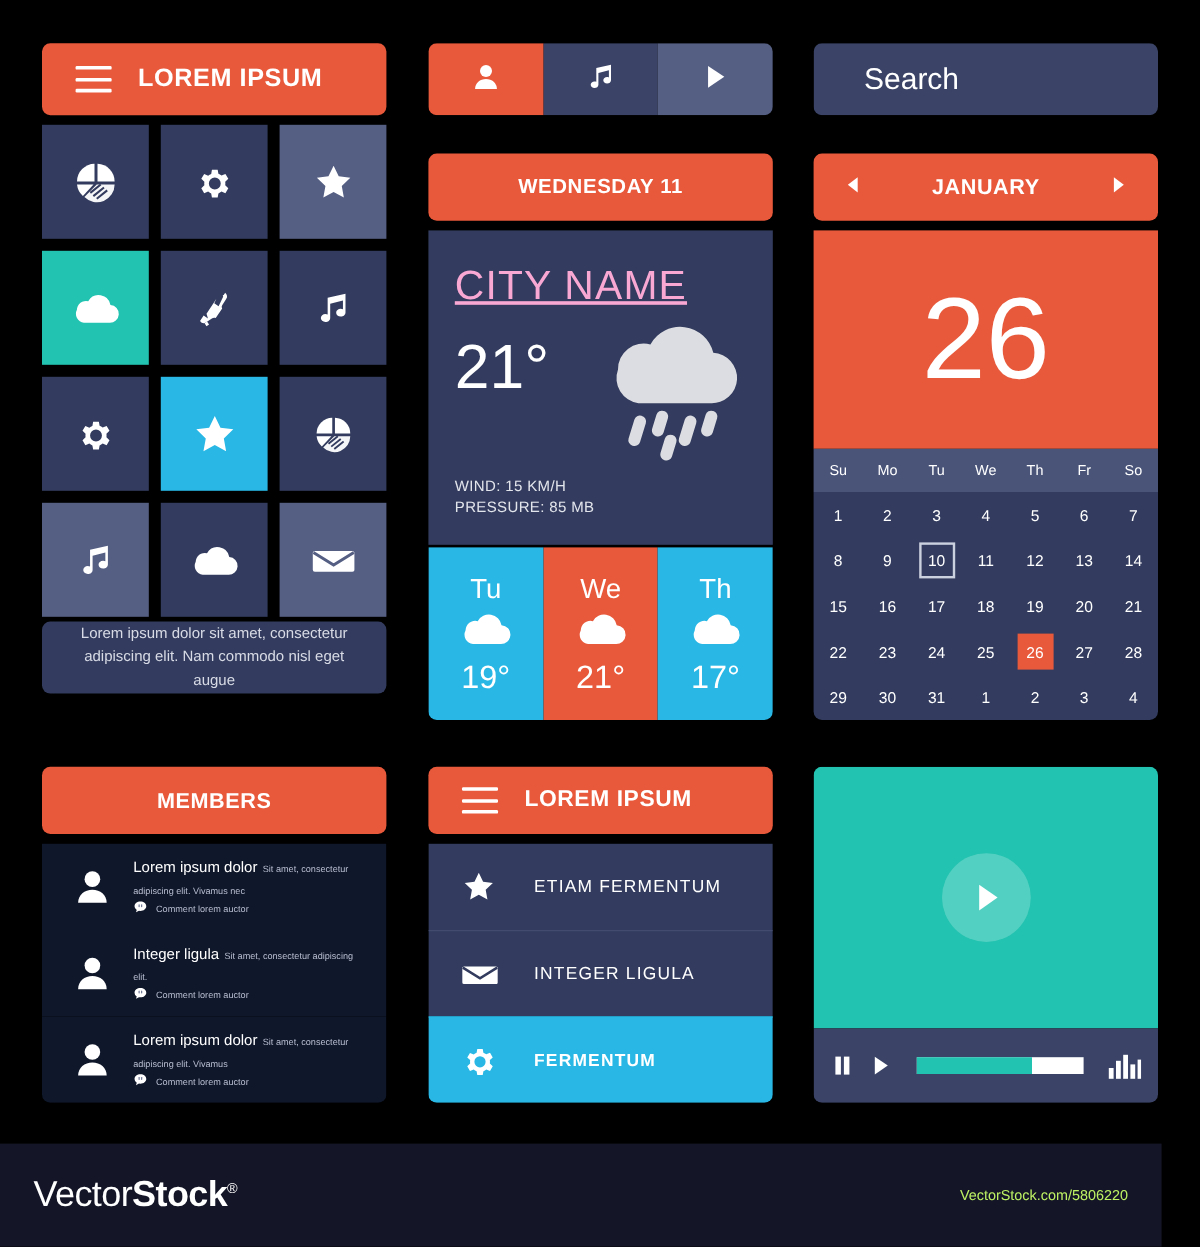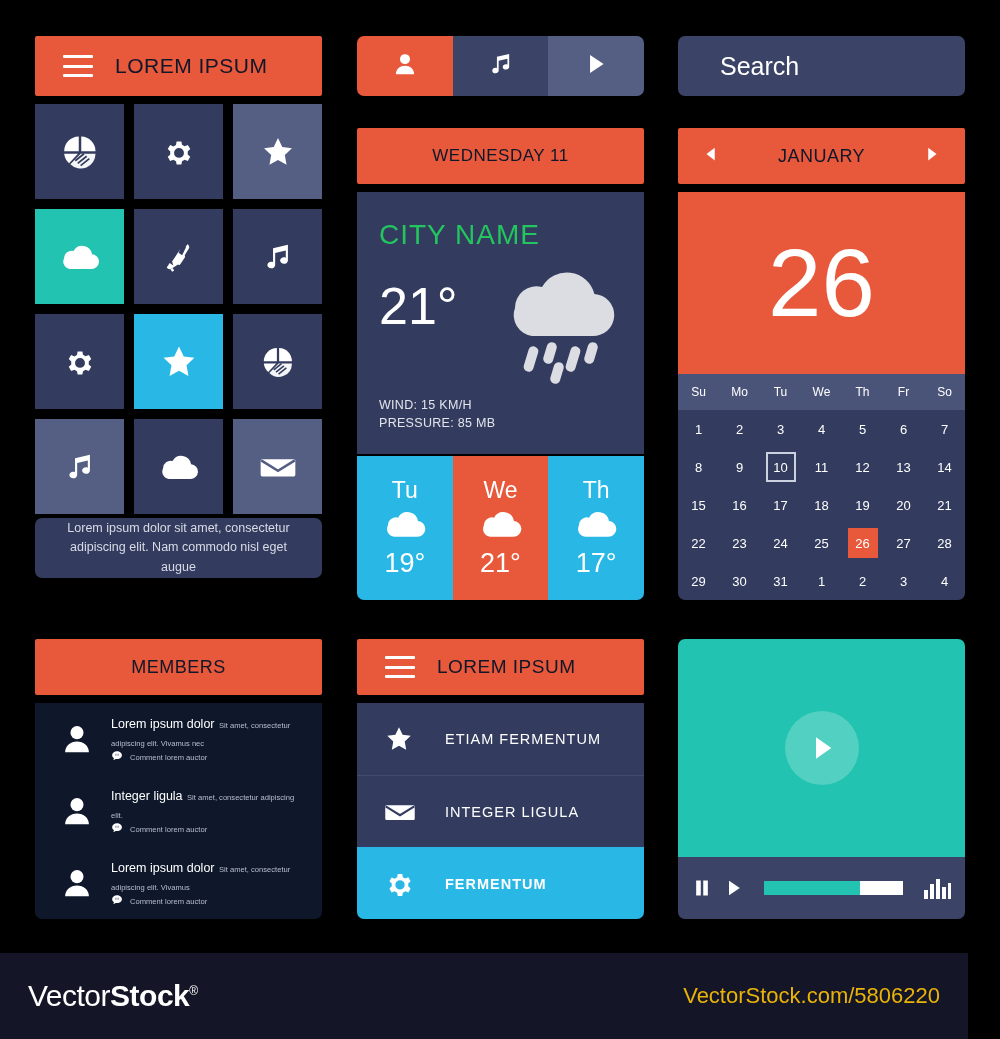--- a/index.html
+++ b/index.html
@@ -6,24 +6,24 @@
   html, body {
     width: 1000px; height: 1039px;
     background: #000000;
     font-family: "Liberation Sans", sans-serif;
     overflow: hidden;
   }
   .page { position: relative; width: 1000px; height: 1039px; background: #000000; }
 
   
   .hdr {
-    background: #e8583a; color: #0f172a;
-    border-radius: 2px;
+    background: #e8583a; color: #ffffff;
+    border-radius: 7px;
     display: flex; align-items: center; justify-content: center;
-    font-weight: normal; letter-spacing: 0.5px;
+    font-weight: bold; letter-spacing: 0.5px;
   }
   .hdr.left { justify-content: flex-start; padding-left: 28px; }
   .hamburger { width: 30px; height: 22px; display: inline-flex; flex-direction: column; justify-content: space-between; margin-right: 22px; flex: 0 0 auto; }
   .hamburger i { display: block; height: 3px; background: #fff; border-radius: 1px; }
 
   
   #c1-header { position: absolute; left: 35px; top: 36px; width: 287px; height: 60px; font-size: 21px; }
 
   #tilegrid { position: absolute; left: 35px; top: 104px; width: 287px; height: 396px;
               display: grid; grid-template-columns: repeat(3, 89px); grid-template-rows: repeat(4, 95px);
@@ -57,21 +57,21 @@
   #tabbar { position: absolute; left: 357px; top: 36px; width: 287px; height: 60px;
             border-radius: 7px; overflow: hidden; display: flex; }
   .tab { flex: 1 1 0; display: flex; align-items: center; justify-content: center; }
   .tab.active  { background: #e8583a; }
   .tab.normal  { background: #3b4467; }
   .tab.alt     { background: #555f83; }
 
   
   #wx-header { position: absolute; left: 357px; top: 128px; width: 287px; height: 56px; font-size: 17px; }
   #wx-body { position: absolute; left: 357px; top: 192px; width: 287px; height: 262px; background: #333c5e; }
-  #wx-city { position: absolute; left: 22px; top: 27px; color: #22c55e; font-size: 28px; letter-spacing: 1px; }
+  #wx-city { position: absolute; left: 22px; top: 27px; color: #f9a8d4; font-size: 34px; letter-spacing: 1px; text-decoration: underline; }
   #wx-temp { position: absolute; left: 22px; top: 84px; color: #fff; font-size: 52px; font-weight: 300; }
   #wx-icon { position: absolute; right: 18px; top: 78px; }
   #wx-meta { position: absolute; left: 22px; bottom: 22px; color: #e3e5ec; font-size: 12.5px; line-height: 1.45; letter-spacing: 0.3px; }
   #wx-forecast { position: absolute; left: 357px; top: 456px; width: 287px; height: 144px;
                  display: flex; border-radius: 0 0 7px 7px; overflow: hidden; }
   .fc { flex: 1 1 0; display: flex; flex-direction: column; align-items: center; justify-content: center; gap: 5px; }
   .fc.cyan   { background: #29b8e5; }
   .fc.orange { background: #e8583a; }
   .fc .fday  { color: #fff; font-size: 23px; font-weight: 300; }
   .fc .ftemp { color: #fff; font-size: 27px; font-weight: 300; }
@@ -122,21 +122,21 @@
   #video-progress { flex: 1 1 auto; height: 14px; background: #ffffff; margin: 0 8px; position: relative; cursor: pointer; }
   #video-progress i { display: block; height: 100%; background: #22c3b0; }
   .vbtn { cursor: pointer; display: flex; align-items: center; }
 
   
   #footer { position: absolute; left: 0; bottom: 0; width: 968px; height: 86px; background: #141527;
             display: flex; align-items: center; justify-content: space-between; padding: 0 28px; }
   #brand { color: #ffffff; font-size: 30px; font-weight: 300; letter-spacing: -0.5px; white-space: nowrap; }
   #brand b { font-weight: bold; }
   #brand sup { font-size: 12px; vertical-align: super; }
-  #footer-url { color: #eab308; font-size: 22px; }
+  #footer-url { color: #bef264; font-size: 12px; }
 </style>
 </head>
 <body>
 
 <div class="page">
 
   <div class="hdr left" id="c1-header">
     <span class="hamburger">
         <i></i>
         <i></i>

